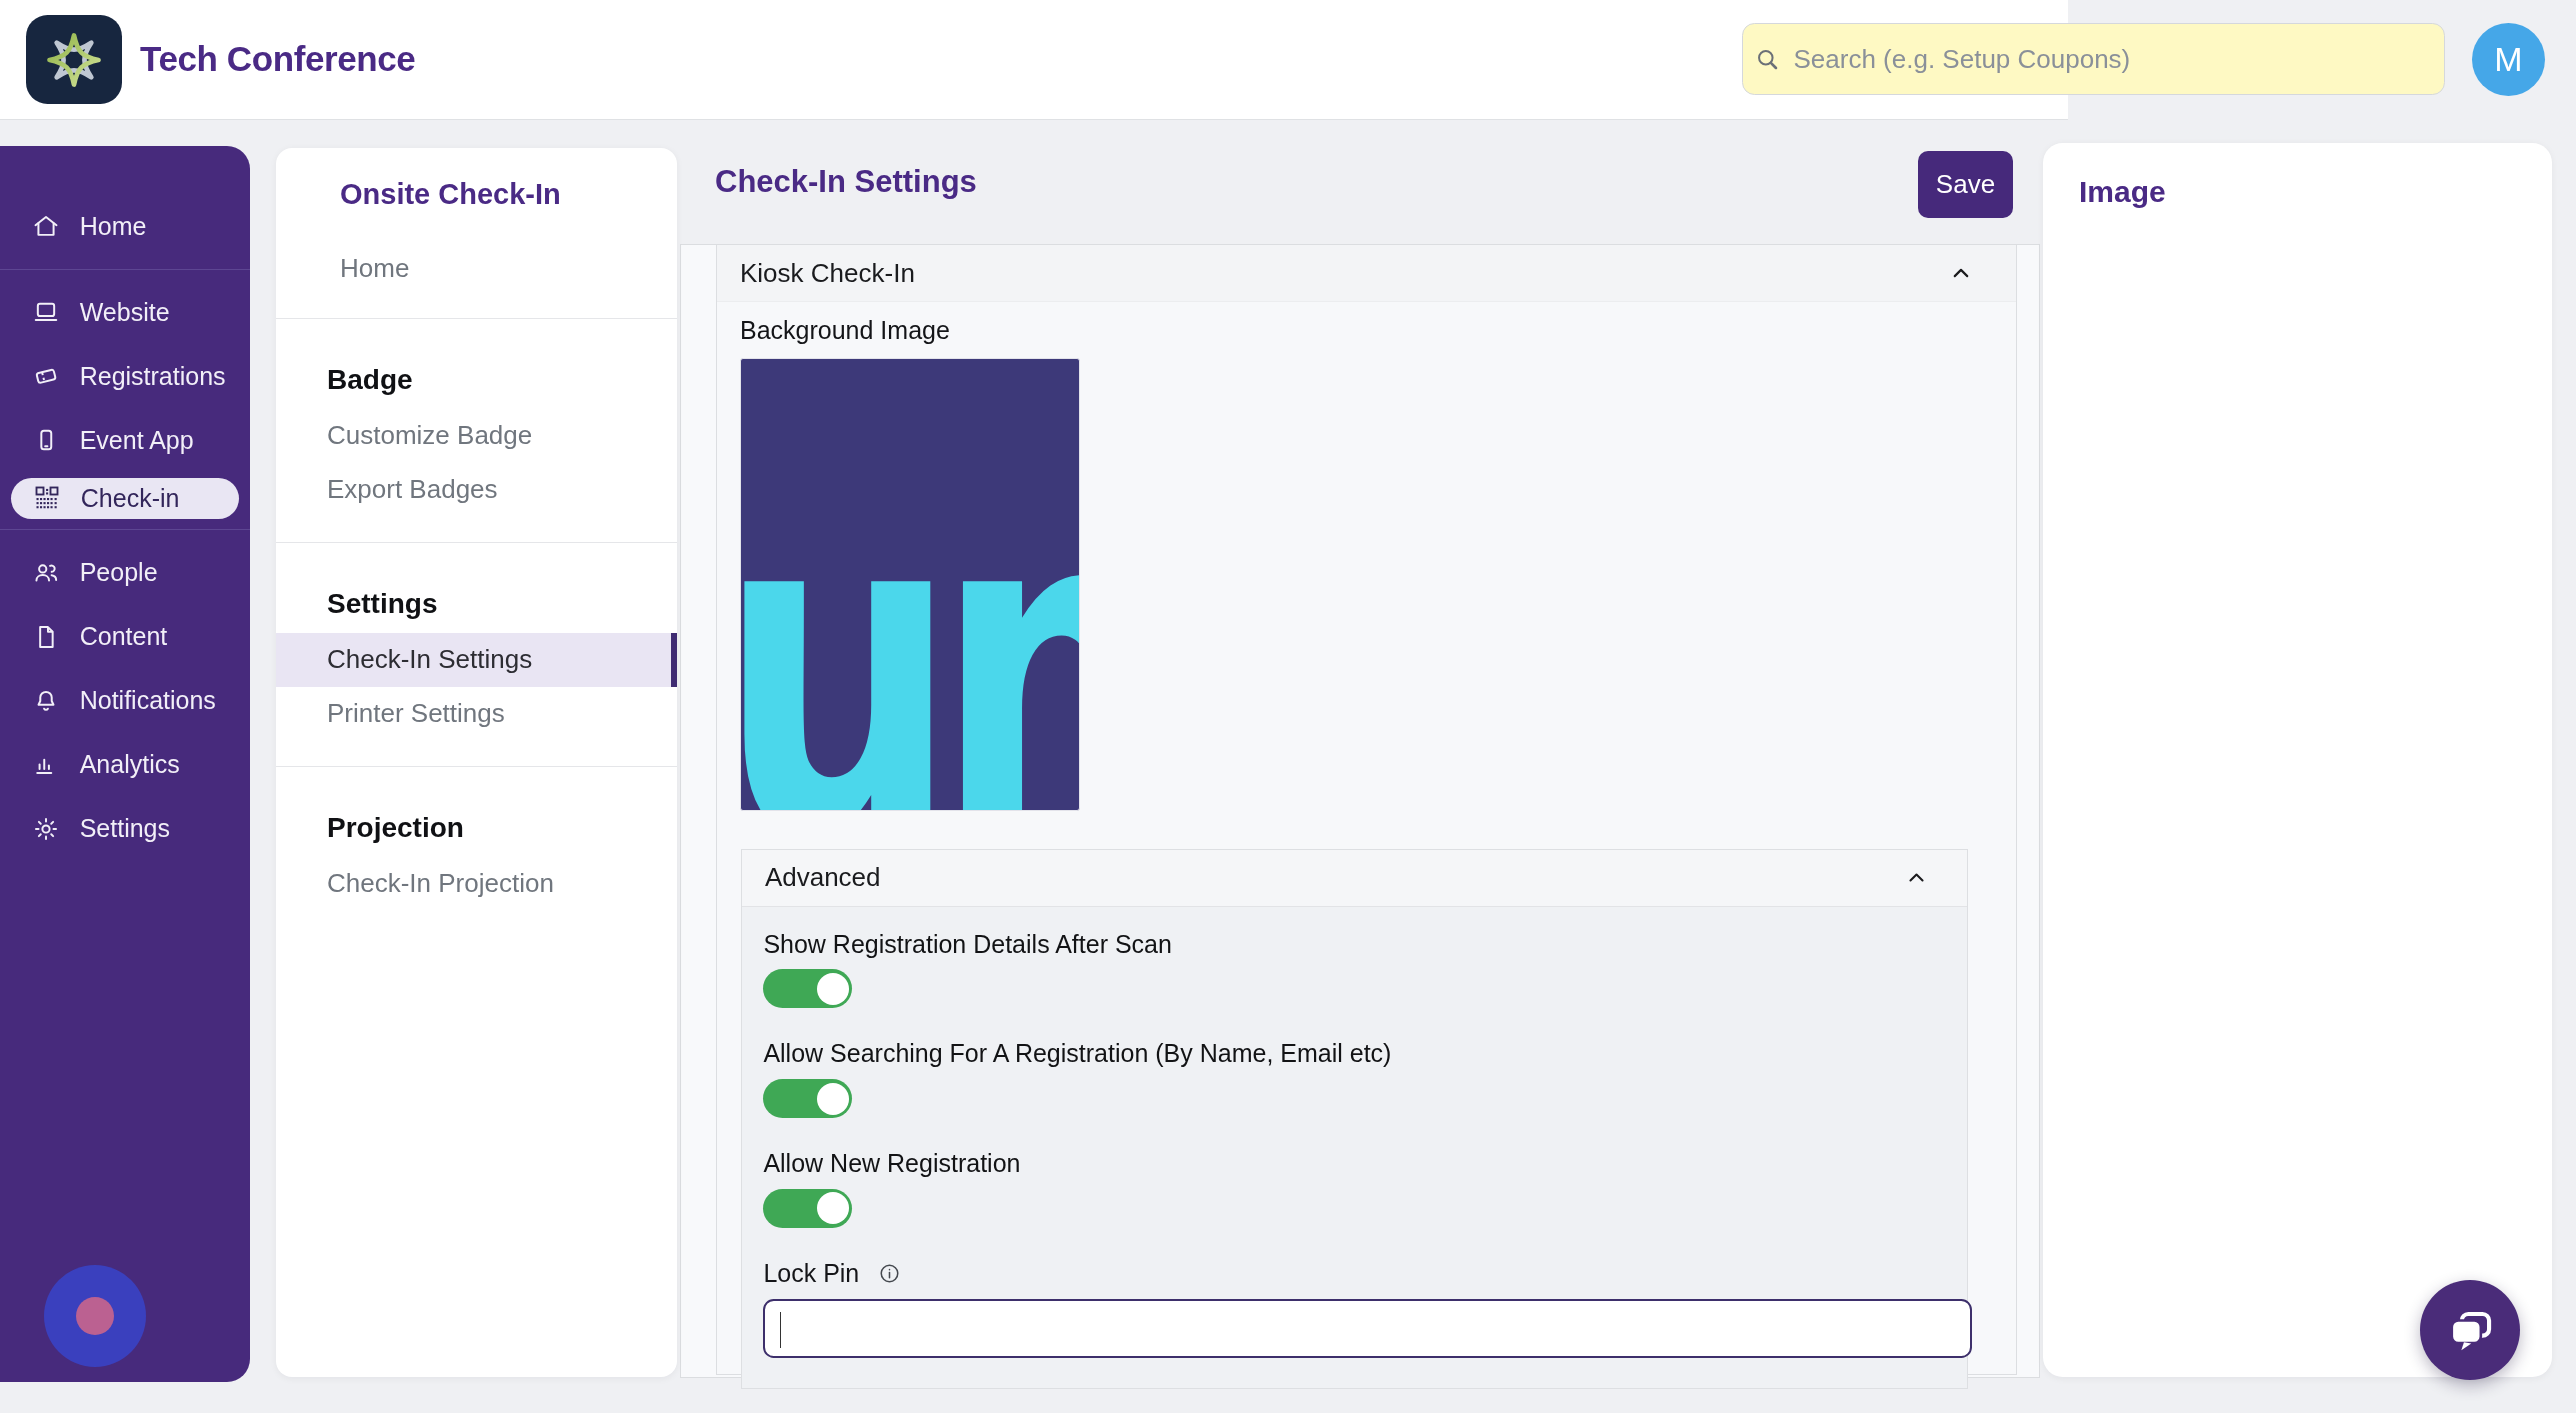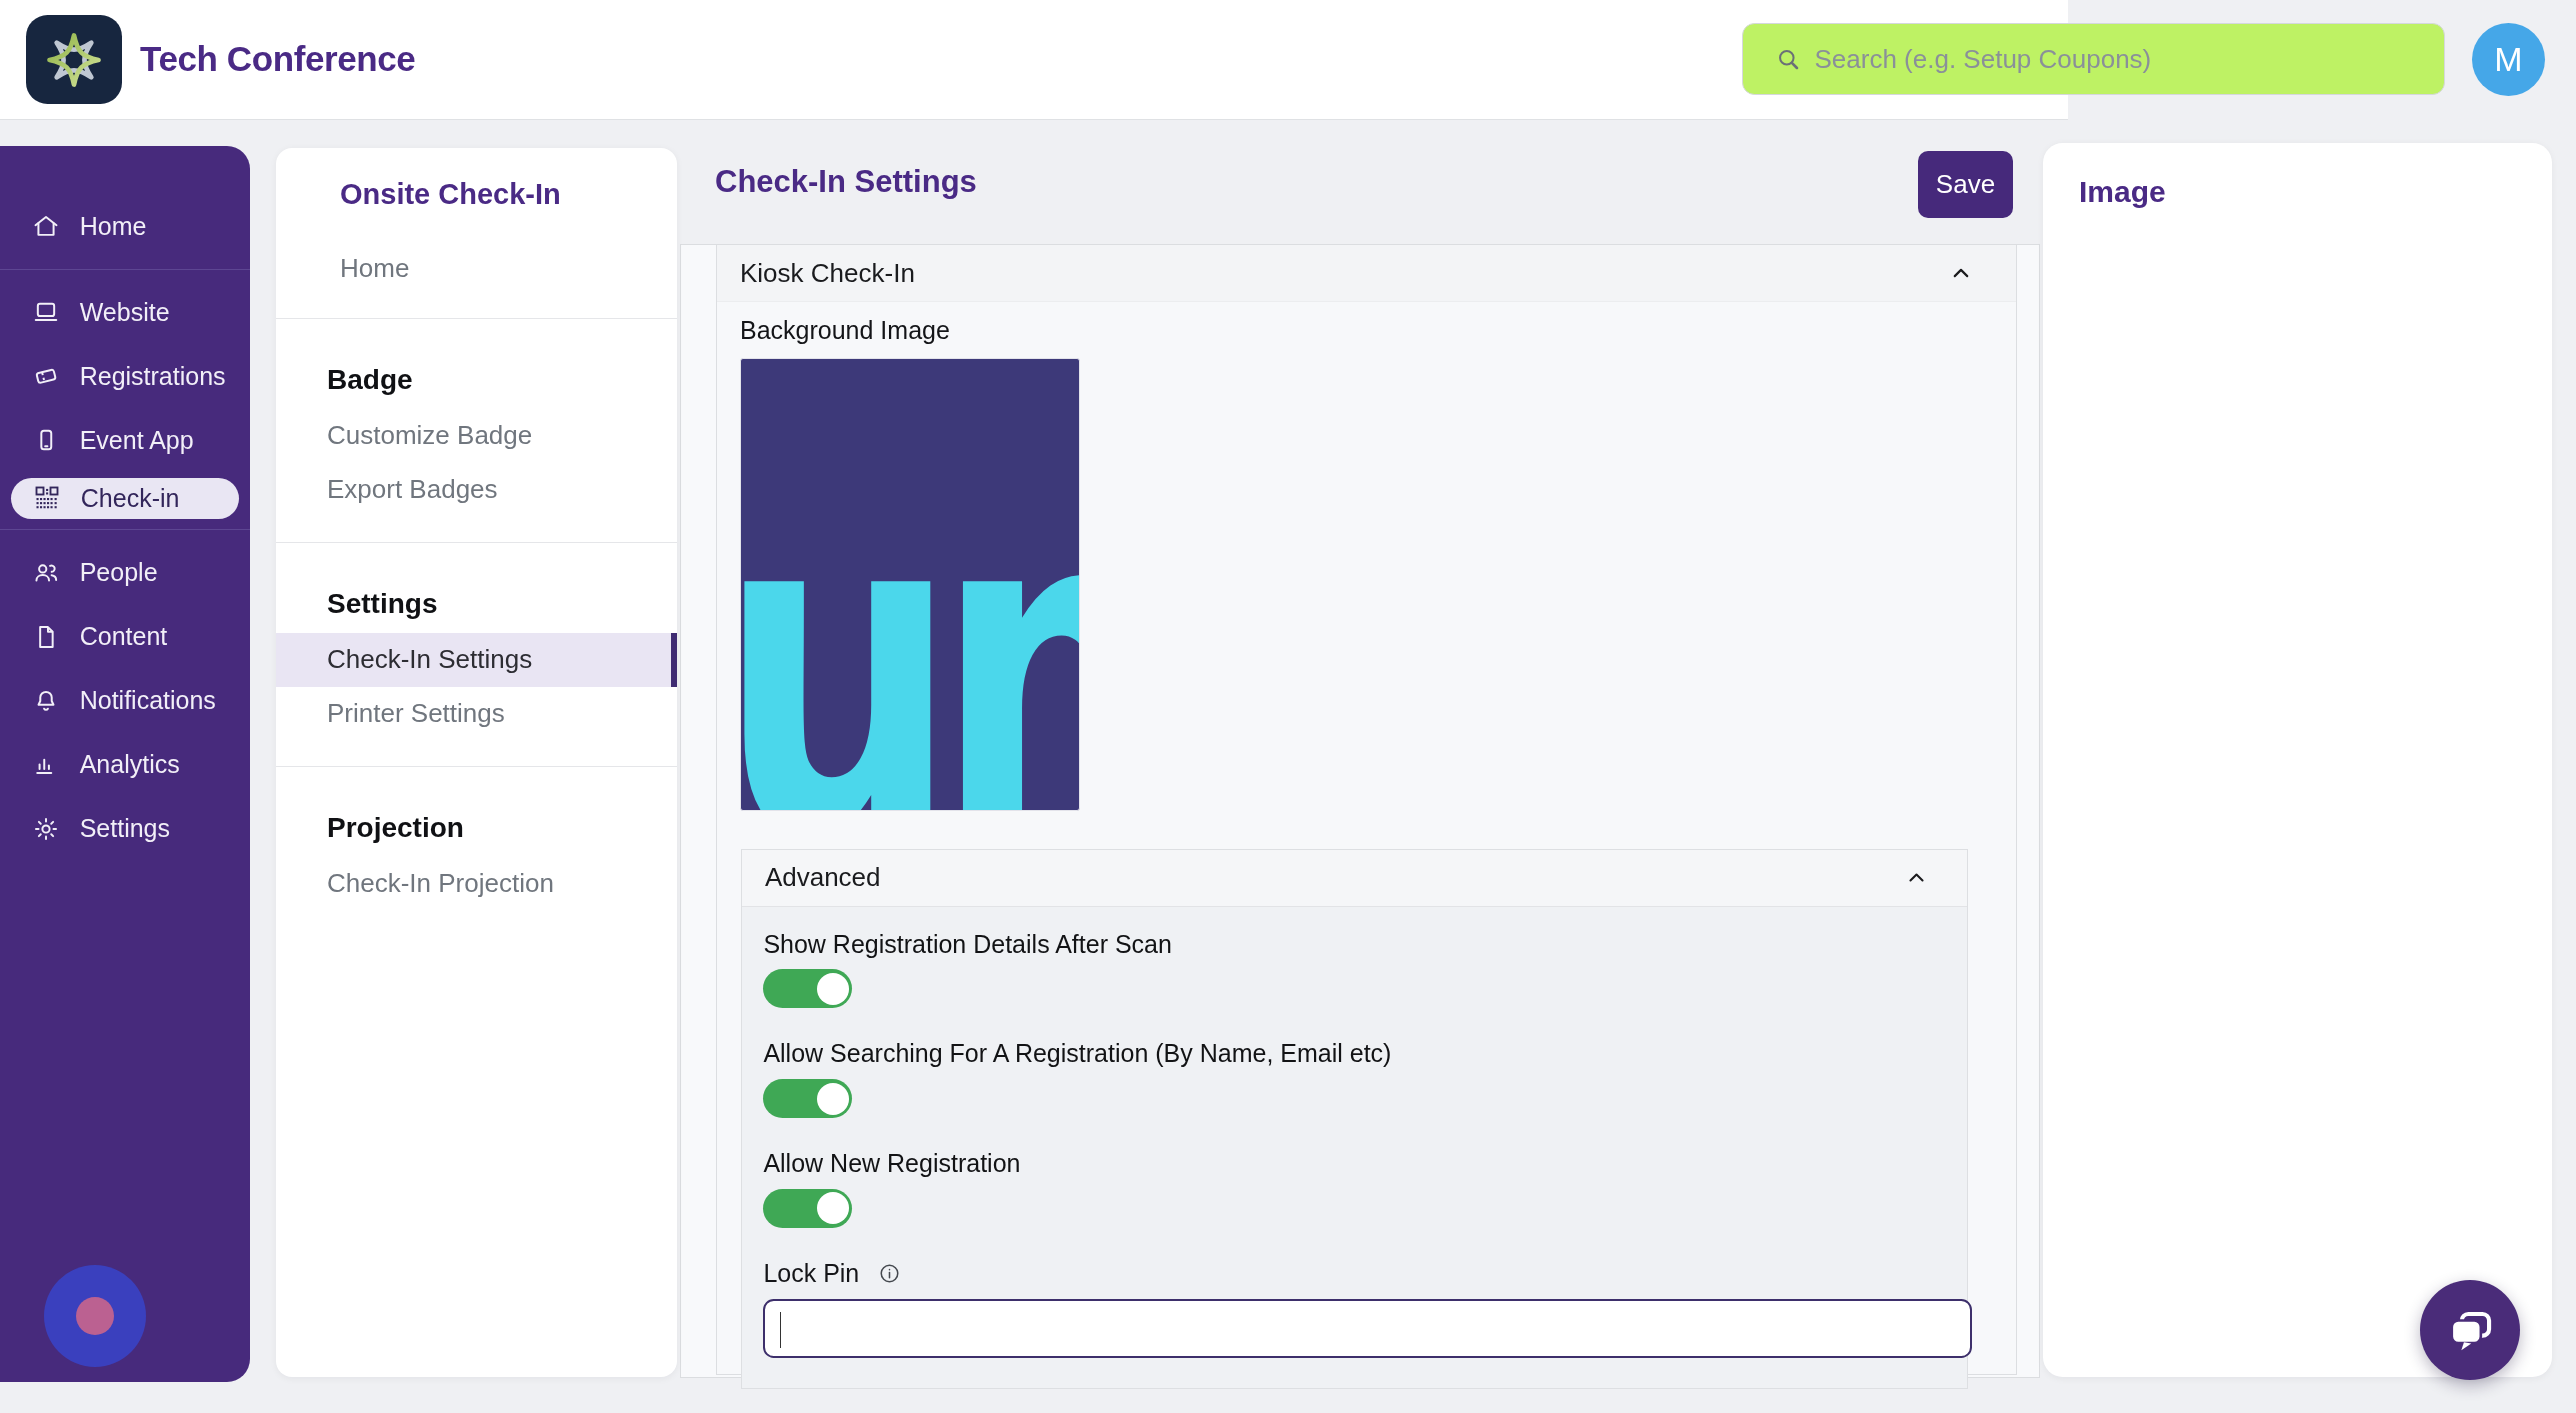--- a/index.html
+++ b/index.html
@@ -4,21 +4,21 @@
 <style>
   * { margin:0; padding:0; box-sizing:border-box; }
   html,body { width:2576px; height:1413px; overflow:hidden; }
   body { font-family:"Liberation Sans","DejaVu Sans",sans-serif; background:#EFF0F3; }
   .root { position:relative; width:2576px; height:1413px; }
 
   
   .topbar { position:absolute; left:0; top:0; width:2068px; height:120px; background:#FFFFFF; border-bottom:1.8px solid #DFE1E4; z-index:5; }
   .applogo { position:absolute; left:26px; top:15px; width:96px; height:89px; border-radius:21.5px; background:#17263F; display:flex; align-items:center; justify-content:center; }
   .app-title { position:absolute; left:140px; top:39px; font-size:35px; font-weight:700; color:#4A2A85; letter-spacing:-0.4px; }
-  .searchbox { position:absolute; left:1742px; top:23px; width:703px; height:72px; background:#bef264; border:1.8px solid #D5D8DC; border-radius:12.5px; display:flex; align-items:center; padding:0 32px; }
+  .searchbox { position:absolute; left:1742px; top:23px; width:703px; height:72px; background:#fef9c3; border:1.8px solid #D5D8DC; border-radius:12.5px; display:flex; align-items:center; padding:0 11px; }
   .searchbox input { border:none; outline:none; flex:1; font-size:26px; color:#3C4045; background:transparent; font-family:inherit; }
   .searchbox input::placeholder { color:#8A9099; }
   .search-ic { margin-right:12.5px; flex:0 0 auto; display:flex; }
   .avatar { position:absolute; left:2472px; top:23px; width:73px; height:73px; border-radius:50%; background:#45A7E8; color:#fff; font-size:34px; font-weight:500; display:flex; align-items:center; justify-content:center; cursor:pointer; }
 
   
   .sidenav { position:absolute; left:0; top:146px; width:250px; height:1236px; background:#472A7C; border-radius:0 23px 23px 0; padding-top:48px; z-index:4; overflow:hidden; }
   .nav-item { display:flex; align-items:center; gap:19.7px; height:64px; padding:0 14.3px 0 32px; color:#F2EFF8; font-size:25px; font-weight:500; cursor:pointer; white-space:nowrap; }
   .nav-item svg { flex:0 0 auto; }
   .nav-item.selected { background:#E9E6F3; color:#33265B; border-radius:30px; margin:5.4px 10.7px; height:41px; padding-left:22.4px; }

